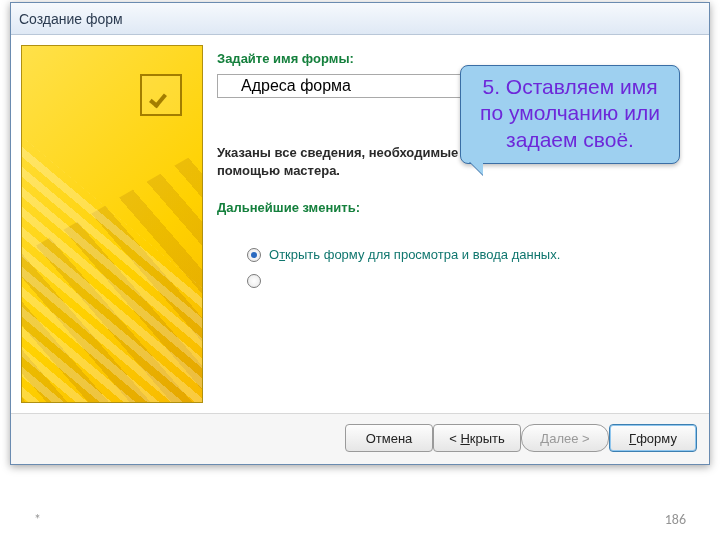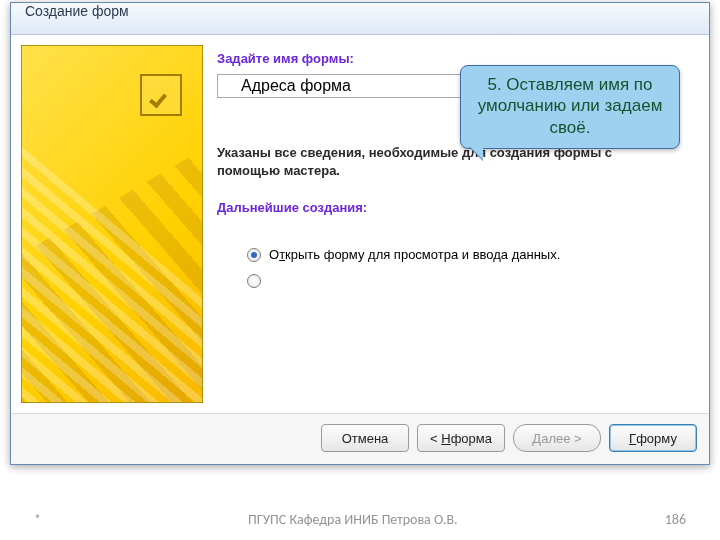--- a/index.html
+++ b/index.html
@@ -20,22 +20,22 @@
     width: 700px;
     border: 1px solid #6a8bb0;
     box-shadow: 0 2px 8px rgba(0,0,0,.35);
     background: #fff;
   }
   .titlebar {
     height: 32px;
     background: linear-gradient(#f6f9fd, #dfe9f5);
     border-bottom: 1px solid #b9c7d8;
     display: flex;
-    align-items: flex-start;
-    padding: 0 14px;
+    align-items: center;
+    padding: 0 8px;
     color: #2b3b50;
     font-size: 14px;
   }
   .content {
     display: flex;
     padding: 10px;
     gap: 14px;
     height: 378px;
   }
   .sidepic {
@@ -76,21 +76,21 @@
     background: repeating-linear-gradient(0deg, rgba(255,255,255,.25) 0 10px, rgba(255,255,255,0) 10px 20px);
     transform: skewY(40deg);
   }
   .form-area {
     flex: 1;
     display: flex;
     flex-direction: column;
   }
   .label-bold {
     font-weight: bold;
-    color: #6d28d9;
+    color: #15803d;
     margin: 6px 0 8px 0;
   }
   .input-row {
     display: flex;
     align-items: center;
     gap: 12px;
     margin-bottom: 18px;
   }
   input[type=text] {
     width: 250px;
@@ -103,22 +103,22 @@
   .callout {
     position: absolute;
     left: 460px;
     top: 65px;
     width: 220px;
     padding: 8px 14px 10px;
     background: #9ed0f0;
     border: 1px solid #3a6ea5;
     border-radius: 8px;
     box-shadow: 0 2px 4px rgba(0,0,0,.25);
-    color: #14532d;
-    font-size: 17px;
+    color: #6d28d9;
+    font-size: 21px;
     text-align: center;
     line-height: 1.25;
   }
   .callout::after {
     content: "";
     position: absolute;
     left: 8px;
     bottom: -12px;
     width: 0; height: 0;
     border-left: 14px solid transparent;
@@ -133,42 +133,41 @@
     margin-bottom: 14px;
     line-height: 1.4;
     max-width: 440px;
   }
   .radios { margin-top: 12px; }
   .radio-row {
     display: flex;
     align-items: center;
     gap: 8px;
     margin: 12px 0 12px 30px;
-    color: #000000;
+    color: #0f766e;
   }
   .radio-ind {
     width: 14px; height: 14px;
     border: 1px solid #7a7a7a;
     border-radius: 50%;
     background: radial-gradient(#fff, #e7e7e7);
     display: inline-flex;
     align-items: center;
     justify-content: center;
   }
   .radio-ind.sel::after {
     content:""; width:6px; height:6px; border-radius:50%;
     background: #2a6ac0;
   }
   .mn { text-decoration: underline; }
   .button-row {
     border-top: 1px solid #d8d8d8;
     padding: 10px 12px 12px;
     display: flex;
     justify-content: flex-end;
-    gap: 8px;
     background: #f6f6f6;
   }
   .btn {
     min-width: 88px;
     height: 28px;
     padding: 0 12px;
     border: 1px solid #9a9a9a;
     border-radius: 4px;
     background: linear-gradient(#fdfdfd, #e6e6e6);
     font-family: inherit;
@@ -210,51 +209,50 @@
       <div class="check"></div>
     </div>
 
     <div class="form-area">
       <div class="label-bold">Задайте имя формы:</div>
       <div class="input-row">
         <input type="text" value="Адреса форма" style="">
       </div>
 
       <div class="desc">Указаны все сведения, необходимые для создания формы с помощью мастера.</div>
-      <div class="label-bold">Дальнейшие создания:</div>
+      <div class="label-bold">Дальнейшие зменить:</div>
 
       <div class="radios">
         <div class="radio-row">
           <span class="radio-ind sel"></span>
           <span>
             <span>О</span><span class="mn">т</span><span>крыть форму для просмотра и ввода данных.</span>
           </span>
         </div>
         <div class="radio-row">
           <span class="radio-ind"></span>
         </div>
       </div>
     </div>
   </div>
 
   <div class="button-row">
     <button class="btn">
       <span>Отмена</span><span class="mn"></span><span></span>
     </button>
     <button class="btn">
-      <span>&lt; </span><span class="mn">Н</span><span>форма</span>
+      <span>&lt; </span><span class="mn">Н</span><span>крыть</span>
     </button>
     <button class="btn disabled">
       <span></span><span class="mn">Д</span><span>алее &gt;</span>
     </button>
     <button class="btn default">
       <span></span><span class="mn">Г</span><span>форму</span>
     </button>
   </div>
 </div>
 
 <div class="callout">5. Оставляем имя по умолчанию или задаем своё.</div>
 
 <div class="slide-footer">
   <span>*</span>
-  <span>ПГУПС   Кафедра   ИНИБ   Петрова О.В.</span>
   <span>186</span>
 </div>
 
 </body></html>

